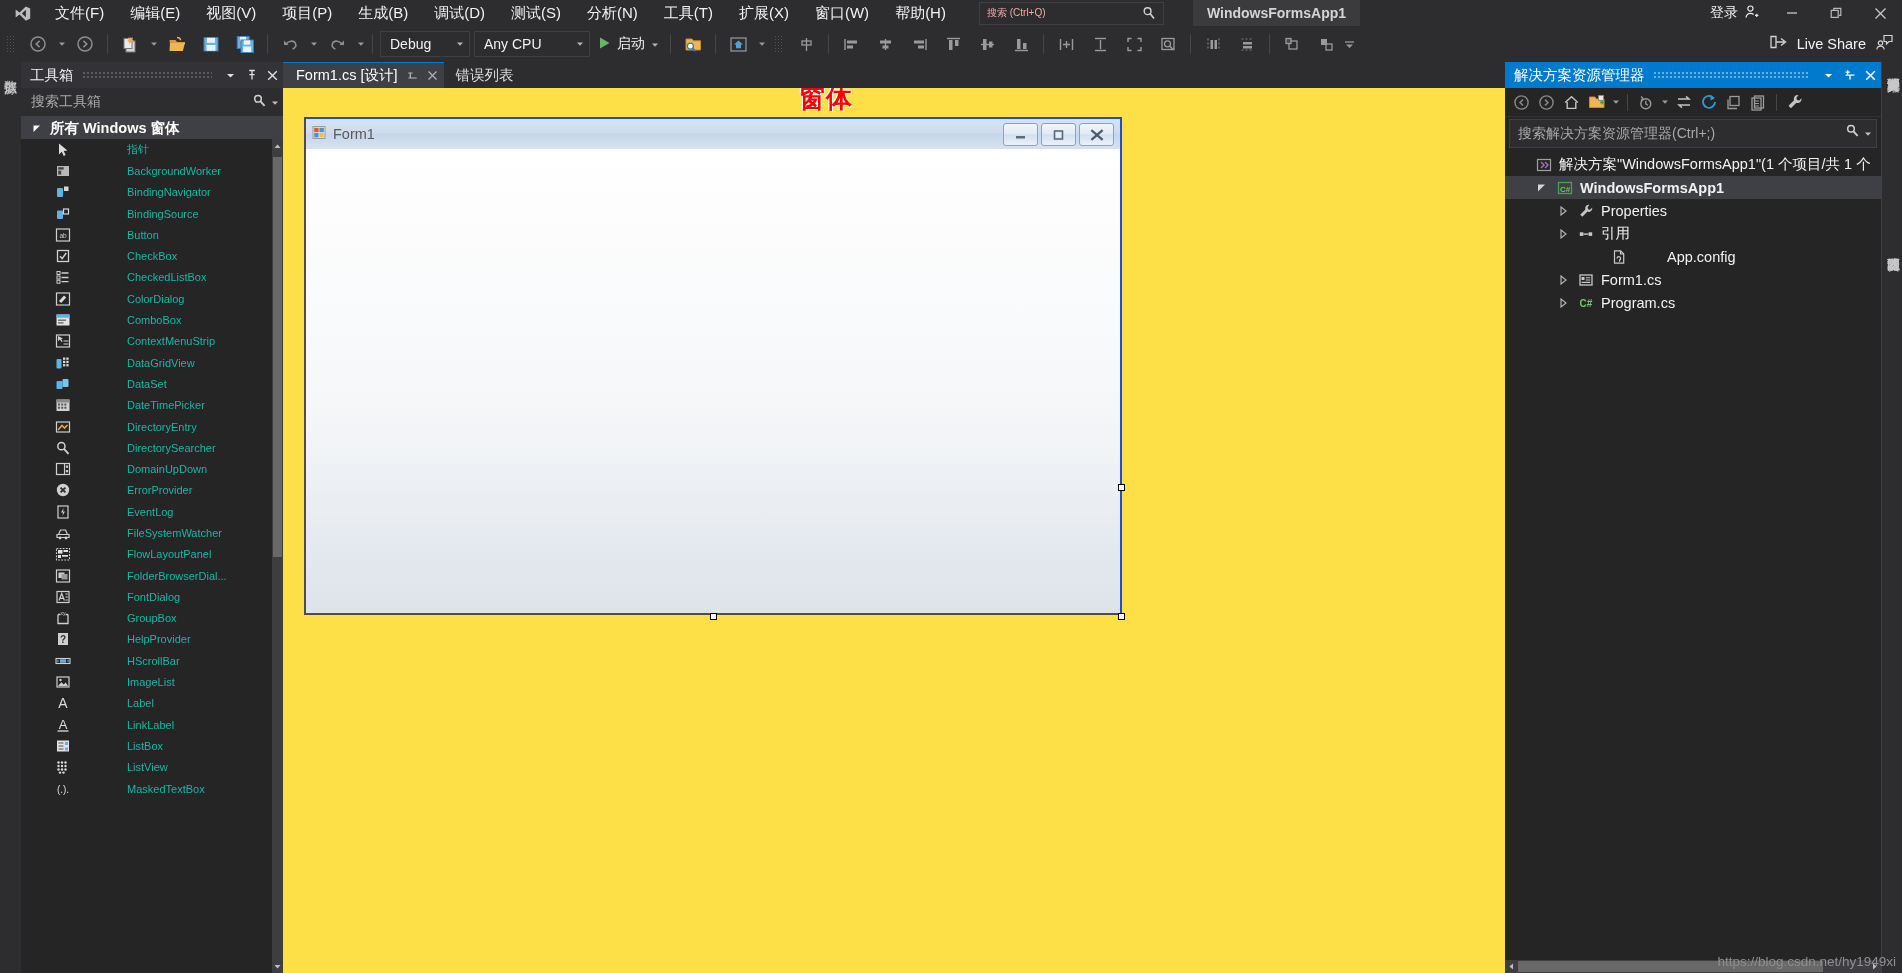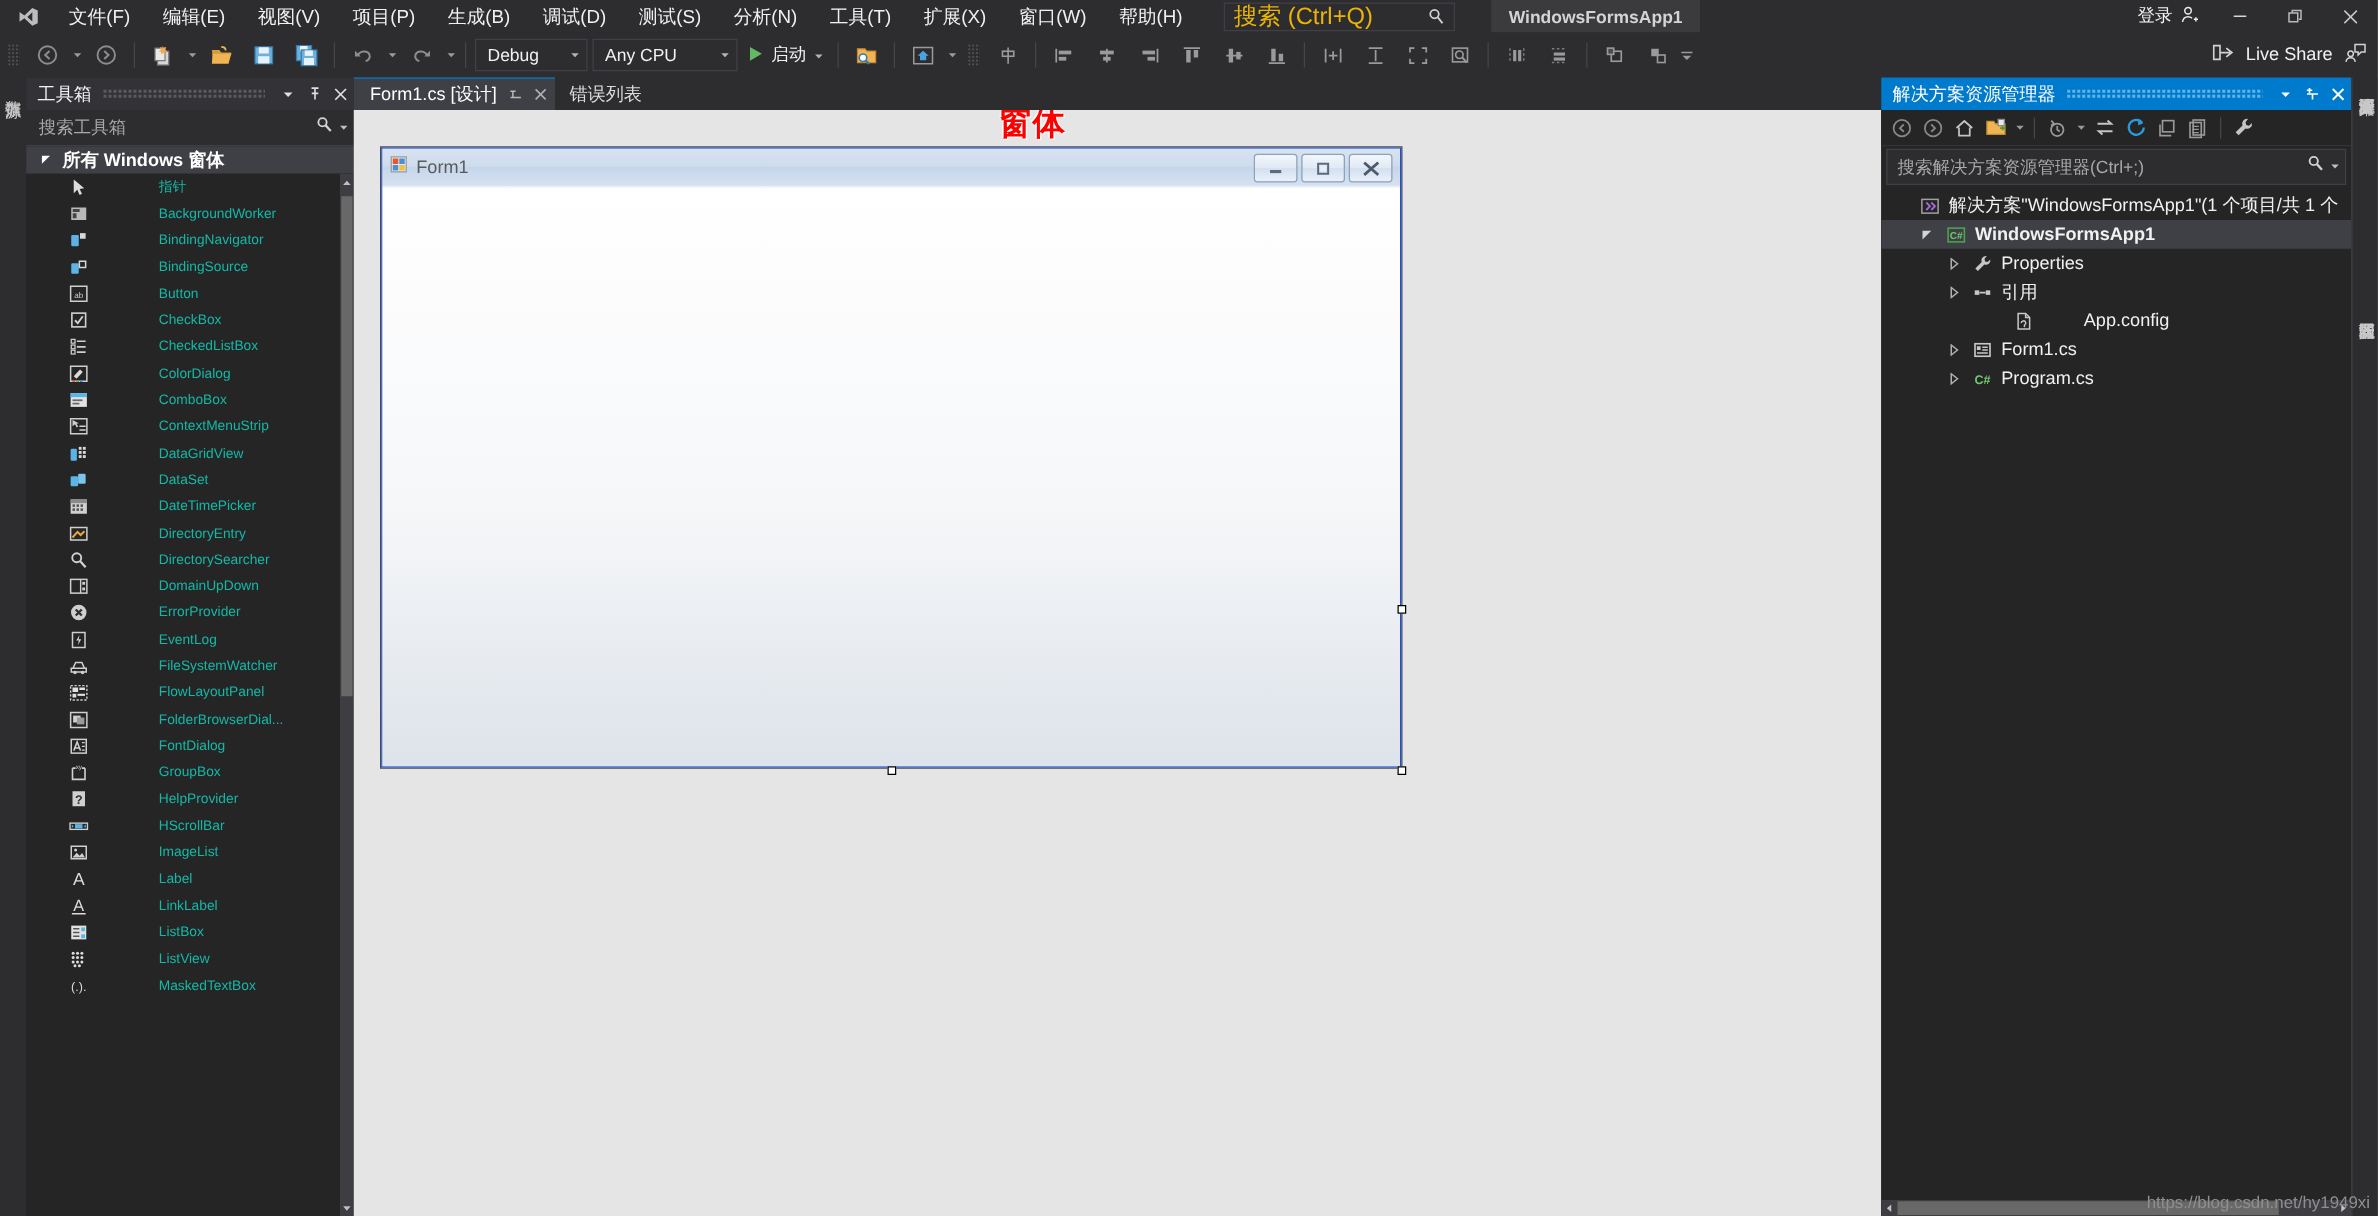--- a/index.html
+++ b/index.html
@@ -34,21 +34,21 @@
     white-space: nowrap; cursor: default;
   }
   .search-box {
     margin-left: 20px;
     width: 183px; height: 21px;
     background: #2d2d30; border: 1px solid #3f3f46;
     display: flex; align-items: center;
     position: relative;
   }
   .search-box .ph {
-    font-size: 19px; color: #eab308; padding-left: 7px;
+    font-size: 10px; color: #fca5a5; padding-left: 7px;
     white-space: nowrap;
   }
   .search-box .mag { position: absolute; right: 6px; top: 2px; }
   .proj-badge {
     margin-left: 29px;
     height: 26px; background: #3b3b3d;
     display: flex; align-items: center; padding: 0 14px;
     font-size: 14px; color: #d4d4d4; font-weight: bold;
     white-space: nowrap;
   }
@@ -206,21 +206,21 @@
   .doctab-inactive {
     display: flex; align-items: center;
     padding: 0 12px;
     font-size: 14.5px; color: #dcdcdc;
   }
 
   
   .designer {
     position: absolute; left: 283px; top: 88px;
     width: 1222px; height: 885px;
-    background: #e5e5e5;
+    background: #fde047;
     overflow: hidden;
   }
   .annot-red {
     position: absolute; left: 516px; top: -7px;
     font-size: 26px; font-weight: bold;
     color: #ff0000;
     text-shadow: 0 0 2px #fff, 1px 1px 0 #fff, -1px -1px 0 #fff;
     letter-spacing: 1px;
   }
   .form-wrap {

